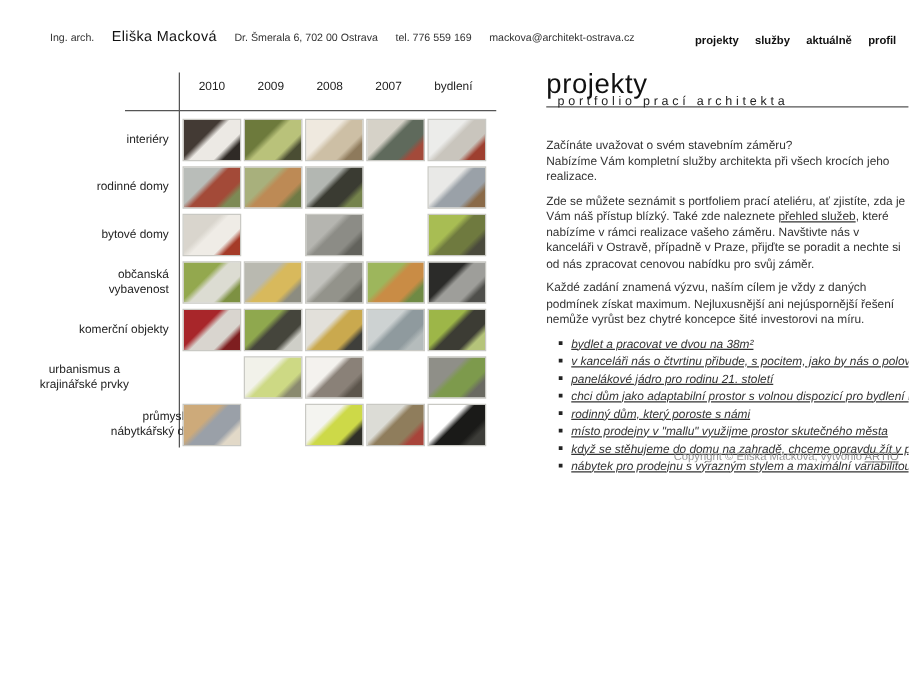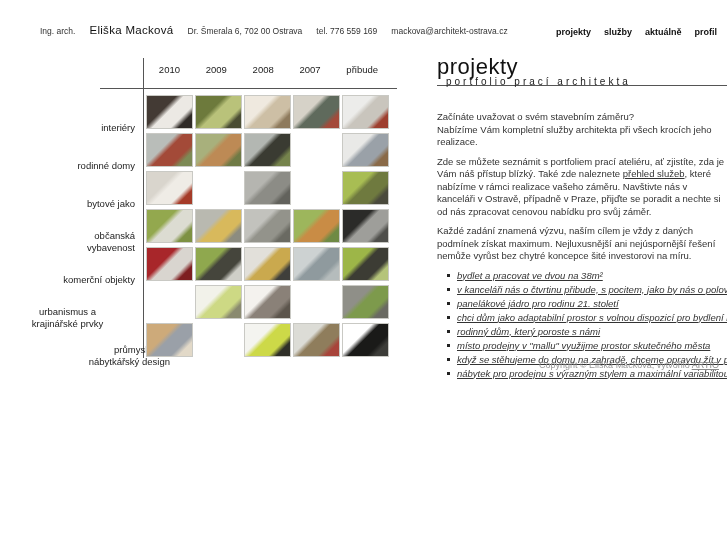--- a/index.html
+++ b/index.html
@@ -19,21 +19,21 @@
   #page-title{position:absolute;left:437px;top:54px;font-size:22px;color:#111;letter-spacing:.5px;}
 
   
   .vline{position:absolute;width:1px;background:#555;}
   .hline{position:absolute;height:1px;background:#555;}
   #sidebar-divider{left:143px;top:58px;height:300px;}
   #left-rule{left:100px;top:88px;width:297px;}
   #right-rule{left:437px;top:85px;width:290px;}
 
   
-  #category-sidebar{position:absolute;left:0;top:16px;width:135px;height:400px;}
+  #category-sidebar{position:absolute;left:0;top:0;width:135px;height:400px;}
   .cat{position:absolute;left:0;width:135px;height:38px;display:flex;flex-direction:column;
        justify-content:center;align-items:flex-end;font-size:9.5px;line-height:12px;color:#222;
        text-align:right;cursor:pointer;}
 
   
   #project-grid{position:absolute;left:146px;top:95px;width:245px;height:265px;}
   .thumb{position:absolute;width:47px;height:34px;border:1px solid #c9c9c4;box-sizing:border-box;cursor:pointer;}
 
   
   #subtitle{position:absolute;left:446px;top:76px;font-size:10px;letter-spacing:3px;color:#222;text-align:right;}
@@ -68,37 +68,37 @@
       <span class="nav-link">služby</span>
       <span class="nav-link">aktuálně</span>
       <span class="nav-link">profil</span>
     </div>
 
   <div id="year-tabs">
       <span class="tab">2010</span>
       <span class="tab">2009</span>
       <span class="tab">2008</span>
       <span class="tab">2007</span>
-      <span class="tab">přibude</span>
+      <span class="tab">bydlení</span>
     </div>
   <div id="page-title">projekty</div>
 
   <div class="vline" id="sidebar-divider"></div>
   <div class="hline" id="left-rule"></div>
   <div class="hline" id="right-rule"></div>
 
   <div id="category-sidebar">
       <div class="cat" style="top: 93px;">
         <div>interiéry</div>
       </div>
       <div class="cat" style="top: 131px;">
         <div>rodinné domy</div>
       </div>
       <div class="cat" style="top: 169px;">
-        <div>bytové jako</div>
+        <div>bytové domy</div>
       </div>
       <div class="cat" style="top: 207px;">
         <div>občanská</div>
         <div>vybavenost</div>
       </div>
       <div class="cat" style="top: 245px;">
         <div>komerční objekty</div>
       </div>
       <div class="cat" style="top: 283px; align-items: center;">
         <div>urbanismus a</div>

